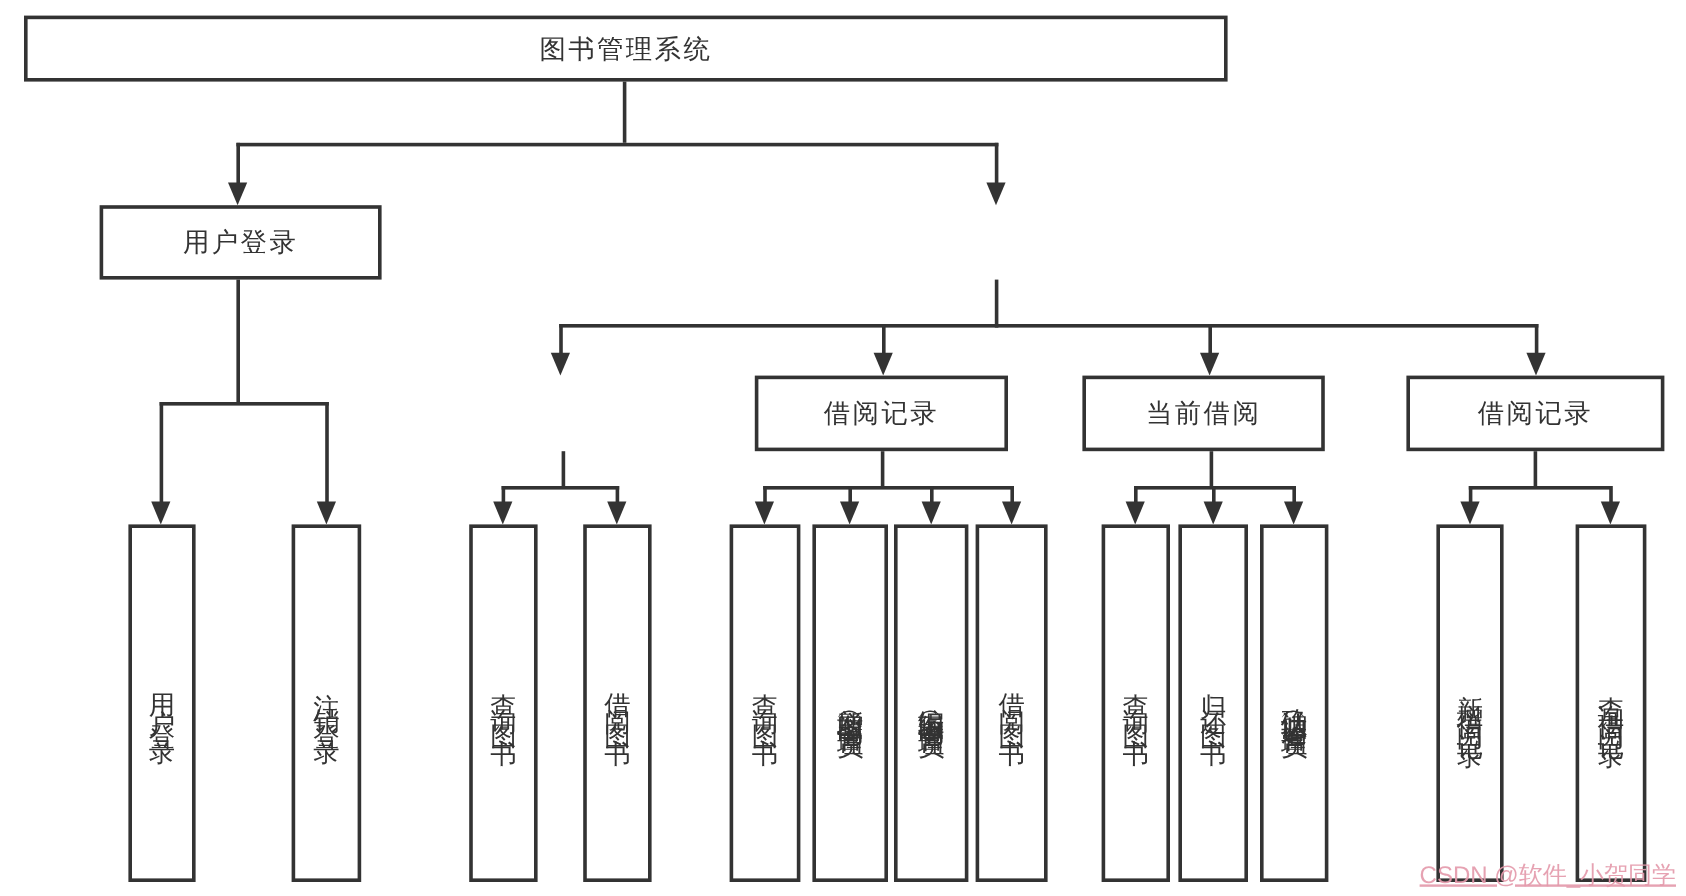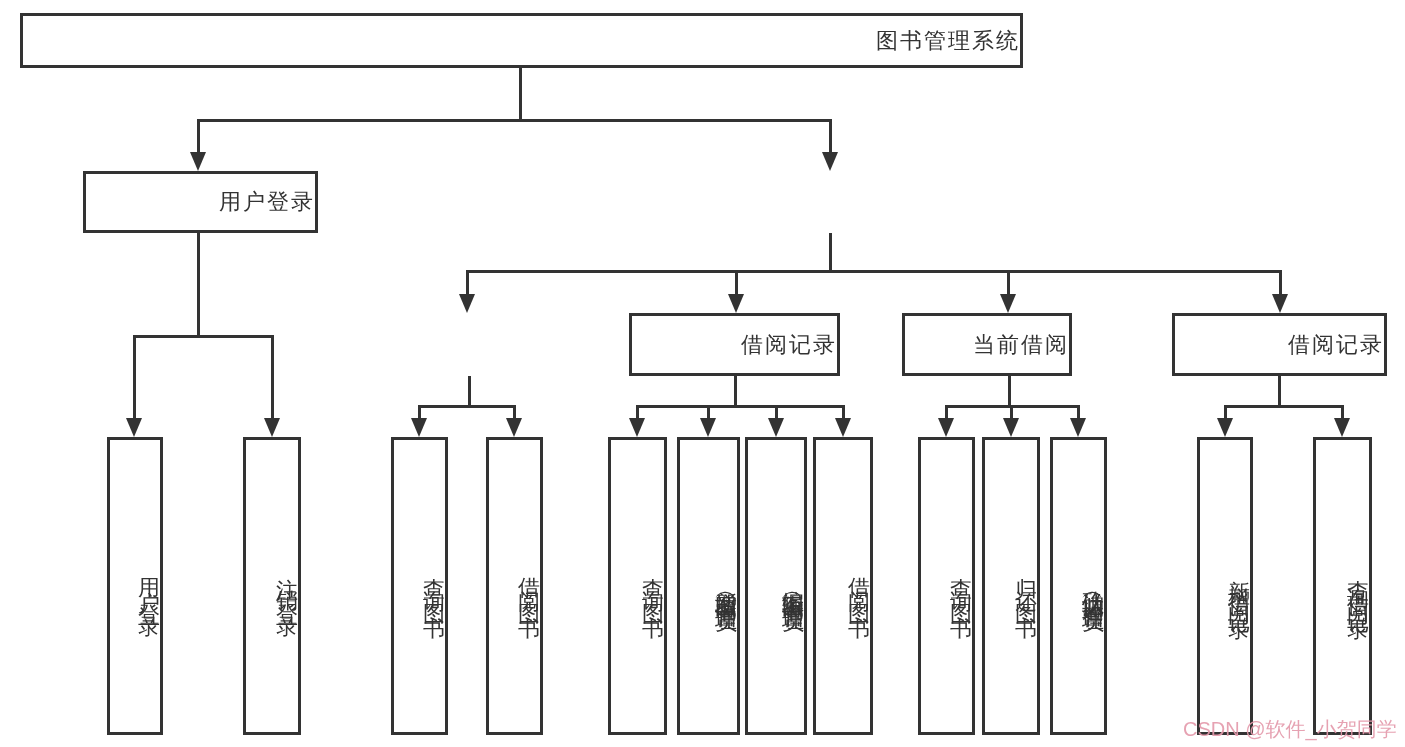--- a/index.html
+++ b/index.html
@@ -11,21 +11,21 @@
     color:#333333;
     overflow:hidden;
   }
   .box{
     position:absolute;
     background:#ffffff;
     border:3px solid #333333;
     box-sizing:border-box;
     display:flex;
     align-items:center;
-    justify-content:flex-end;
+    justify-content:center;
   }
   .box span{
     font-size:22px;
     color:#333333;
     letter-spacing:2px;
     white-space:nowrap;
   }
   
   .box.vert span{
     writing-mode:vertical-rl;
@@ -45,20 +45,21 @@
     border-right:8px solid transparent;
     border-top:19px solid #333333;
   }
   .watermark{
     position:absolute;
     left:1183px;top:716px;
     font-size:20px;
     color:rgba(228,154,171,0.92);
     z-index:5;
     white-space:nowrap;
+    text-decoration:underline;
   }
 </style>
 </head>
 <body>
 
 <div class="stage">
 
   <div class="box" style="left:20px;top:13px;width:1003px;height:55px">
     <span>图书管理系统</span>
   </div>
@@ -88,21 +89,21 @@
   <div class="vl" style="left:735px;top:270px;height:25px"></div>
   <div class="arr" style="left:728px;top:294px"></div>
   <div class="vl" style="left:1007px;top:270px;height:25px"></div>
   <div class="arr" style="left:1000px;top:294px"></div>
   <div class="vl" style="left:1279px;top:270px;height:25px"></div>
   <div class="arr" style="left:1272px;top:294px"></div>
 
   <div class="box" style="left:629px;top:313px;width:211px;height:63px">
     <span>借阅记录</span>
   </div>
-  <div class="box" style="left:902px;top:313px;width:170px;height:63px">
+  <div class="box" style="left:902px;top:313px;width:202px;height:63px">
     <span>当前借阅</span>
   </div>
   <div class="box" style="left:1172px;top:313px;width:215px;height:63px">
     <span>借阅记录</span>
   </div>
 
   <div class="vl" style="left:468px;top:376px;height:31px"></div>
   <div class="hl" style="left:418px;top:405px;width:98px"></div>
   <div class="vl" style="left:418px;top:405px;height:14px"></div>
   <div class="arr" style="left:411px;top:418px"></div>

